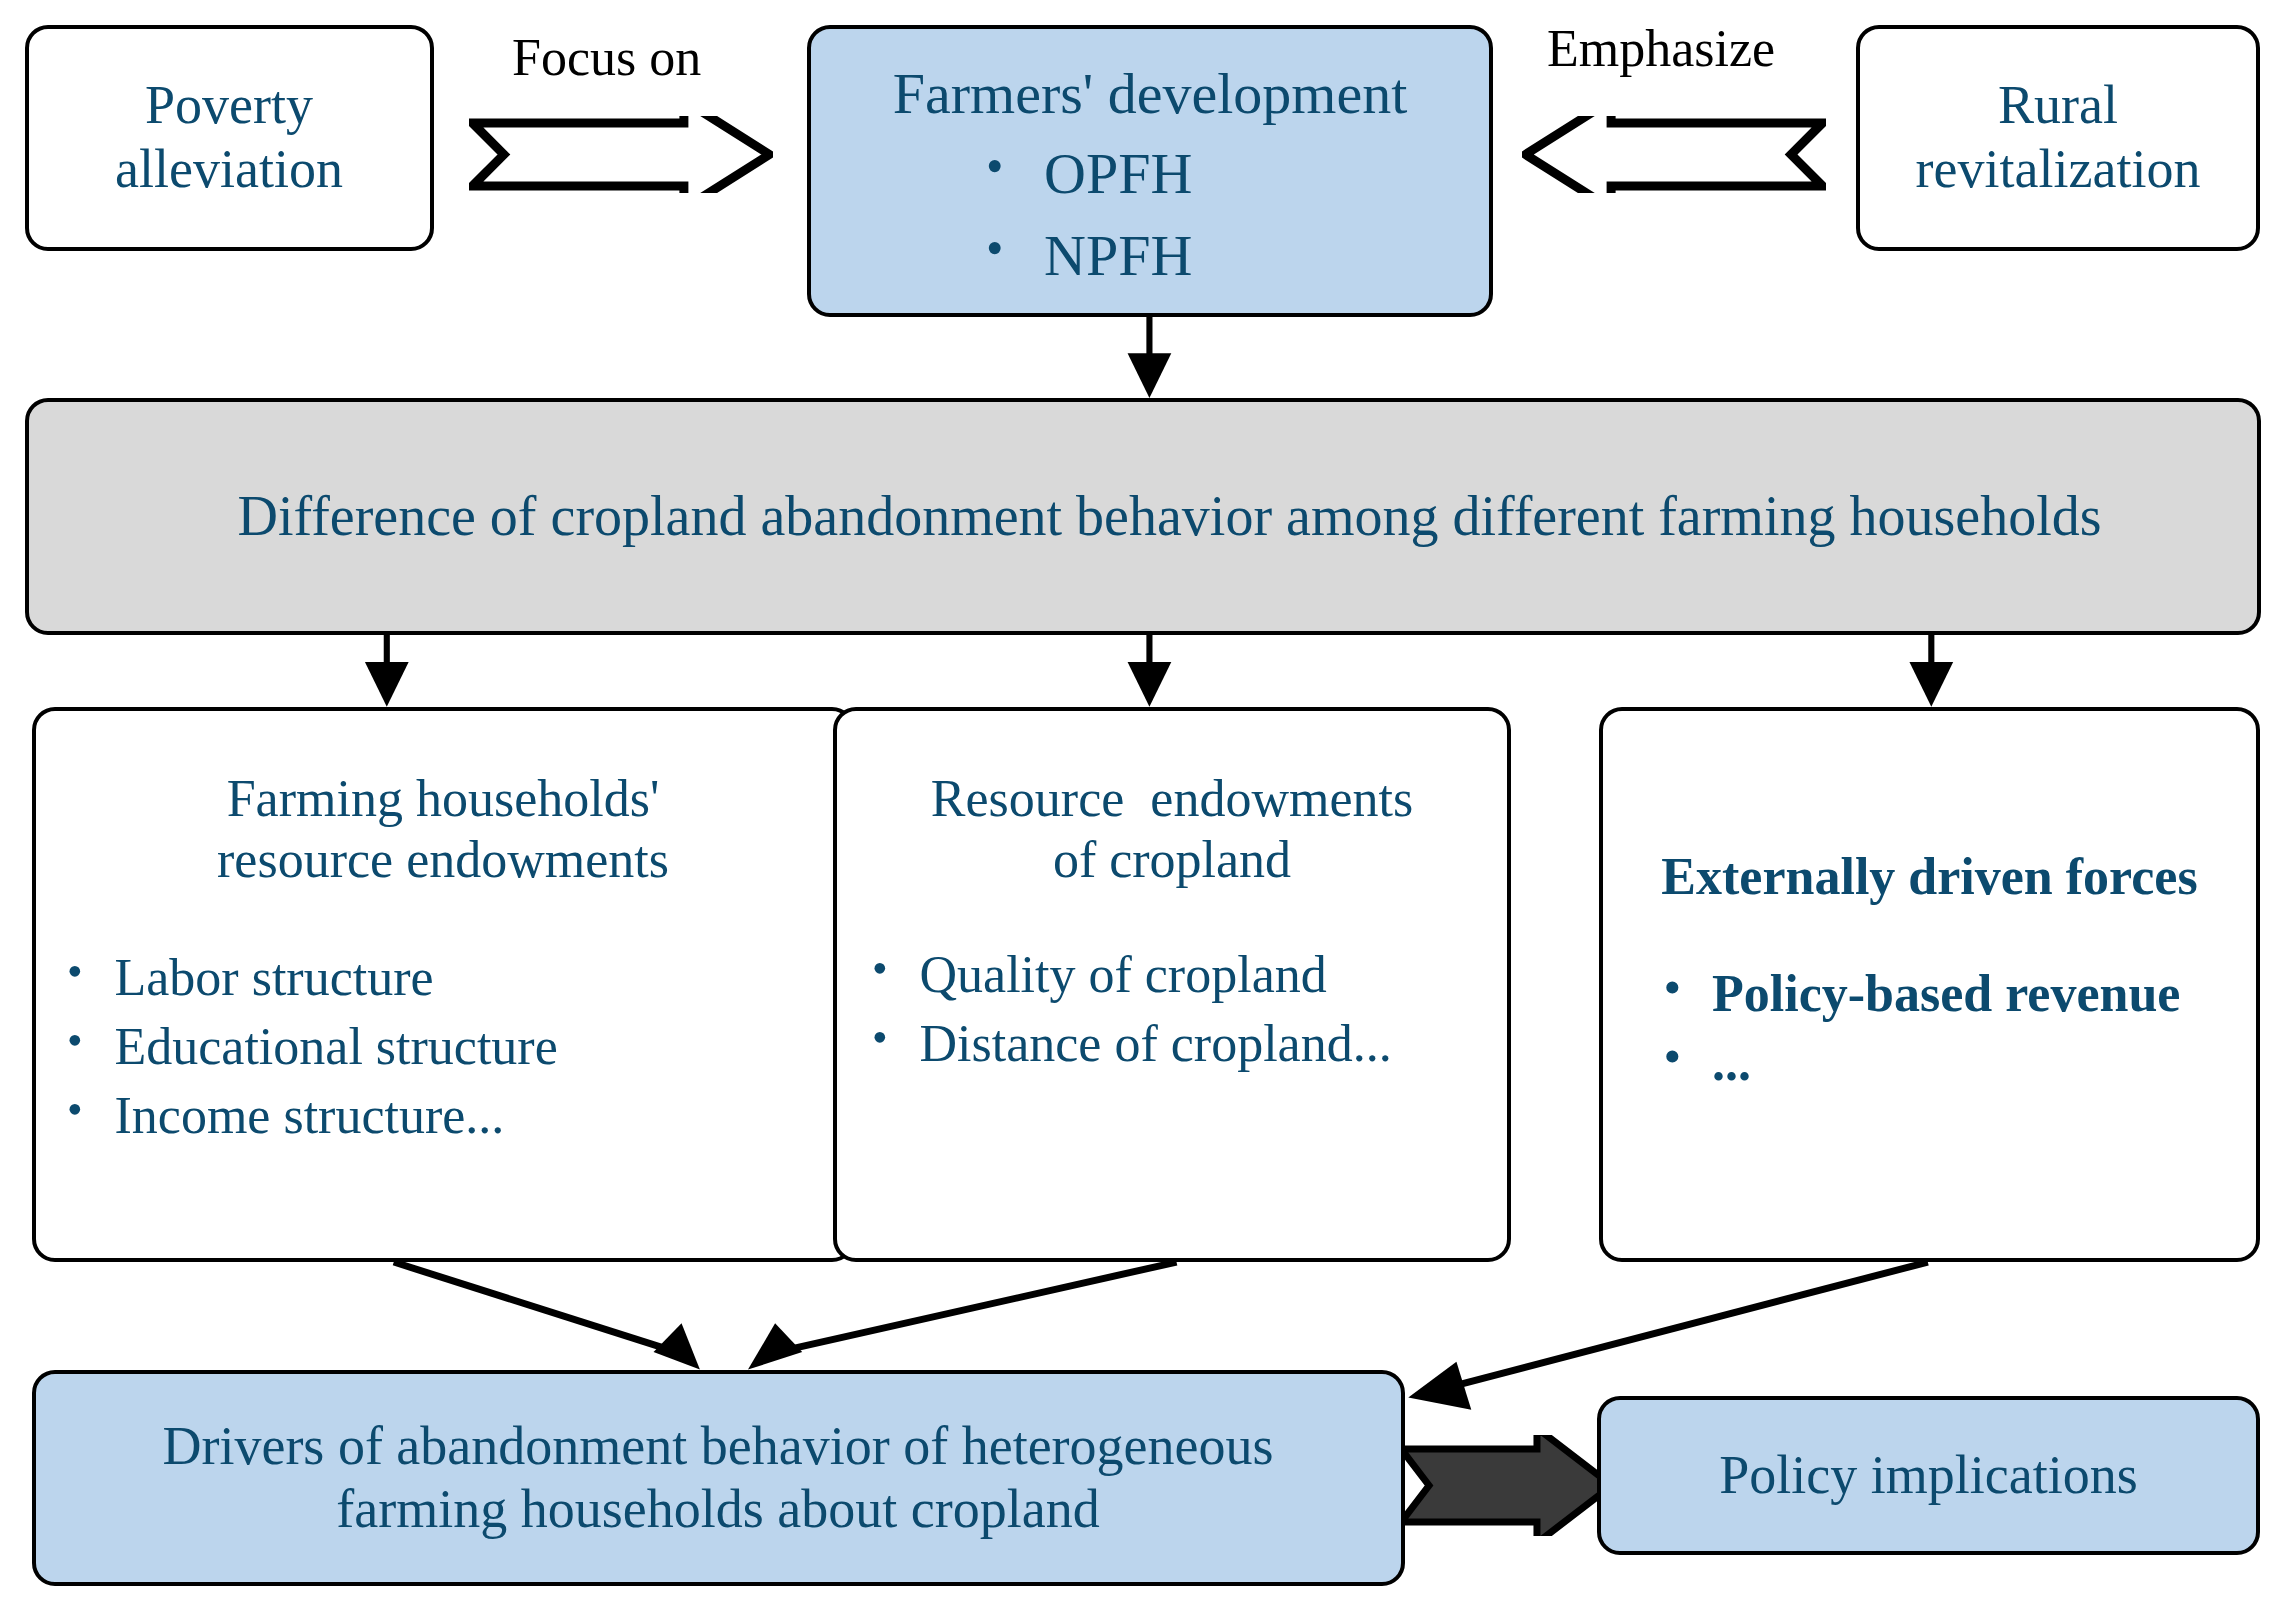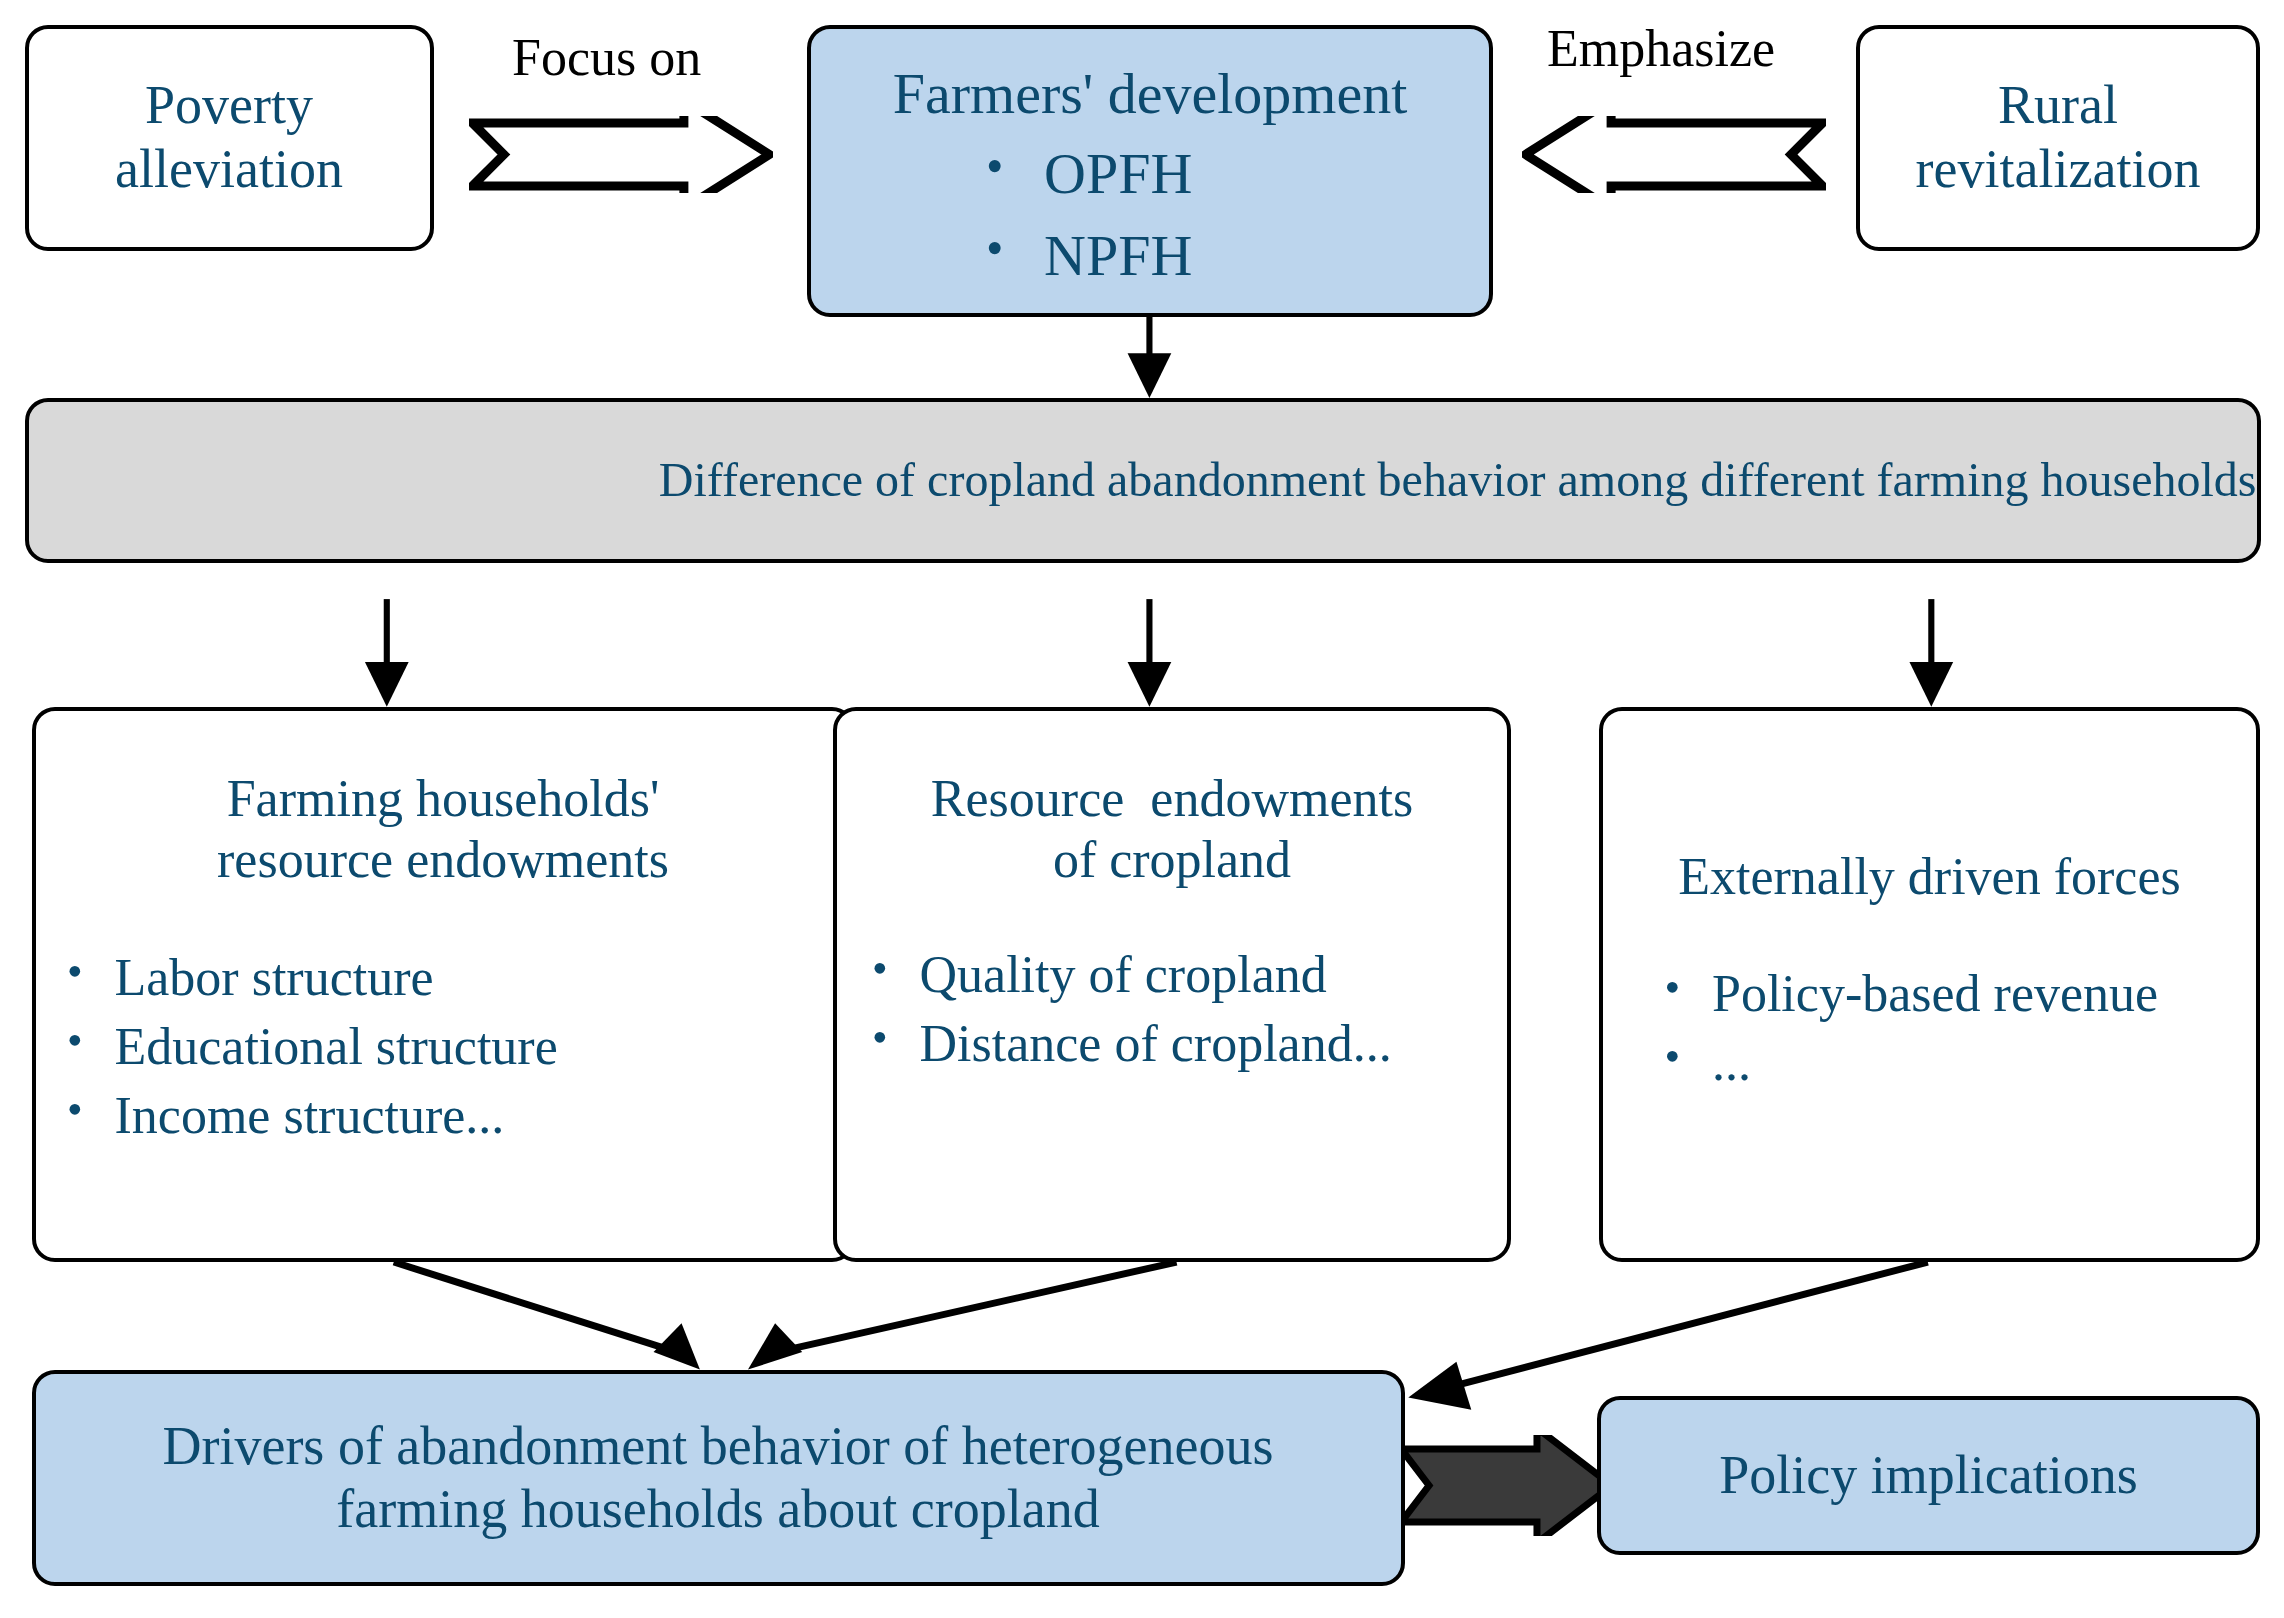--- a/index.html
+++ b/index.html
@@ -57,23 +57,23 @@
     justify-content: flex-start;
     padding-top: 31.5px;
   }
   #box-rural {
     left: 1856px; top: 24.5px; width: 404px; height: 226px;
     font-size: 54px;
   }
 
   
   #box-difference {
-    left: 24.5px; top: 398px; width: 2236px; height: 165px;
-    font-size: 48px;
-    align-items: flex-end;
+    left: 24.5px; top: 398px; width: 2236px; height: 237px;
+    font-size: 56px;
+    align-items: center;
     padding-left: 54px;
   }
 
   
   #box-hh-endow {
     left: 31.5px; top: 707px; width: 823px; height: 555px;
     font-size: 52px;
     justify-content: flex-start;
     padding-top: 58px;
   }
@@ -81,20 +81,21 @@
     left: 833px; top: 707px; width: 678px; height: 555px;
     font-size: 52px;
     justify-content: flex-start;
     padding-top: 58px;
   }
   #box-external {
     left: 1599px; top: 707px; width: 661px; height: 555px;
     font-size: 52px;
     justify-content: flex-start;
     padding-top: 136px;
+    font-weight: bold;
   }
 
   
   #box-drivers {
     left: 31.5px; top: 1370px; width: 1373px; height: 216px;
     font-size: 54px;
   }
   #box-policy {
     left: 1597px; top: 1396px; width: 663px; height: 159px;
     font-size: 54px;

